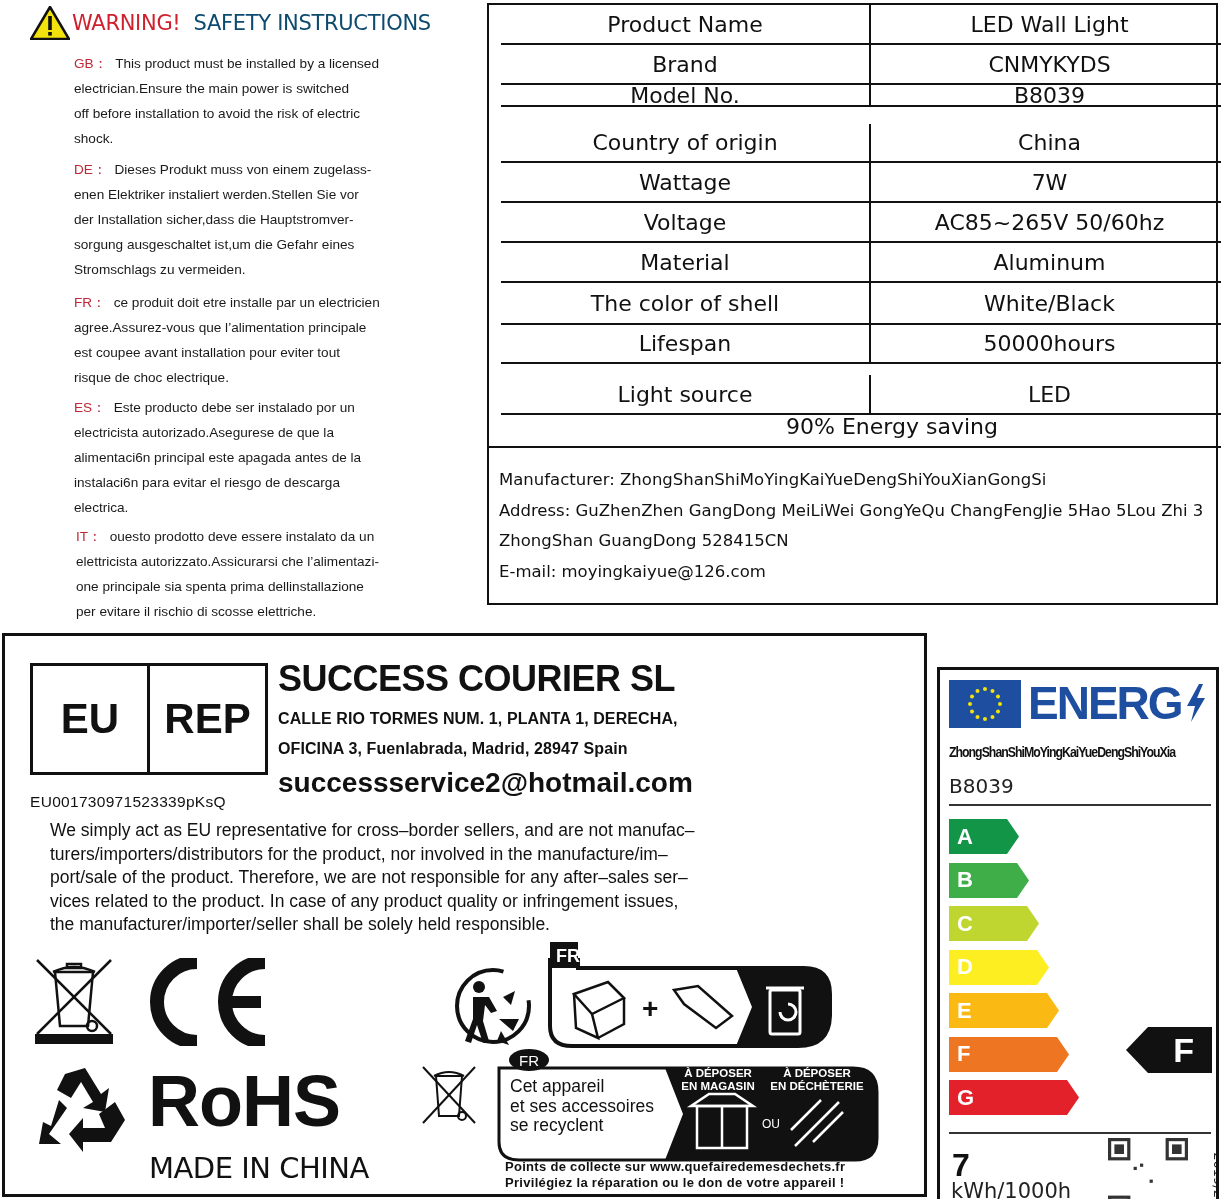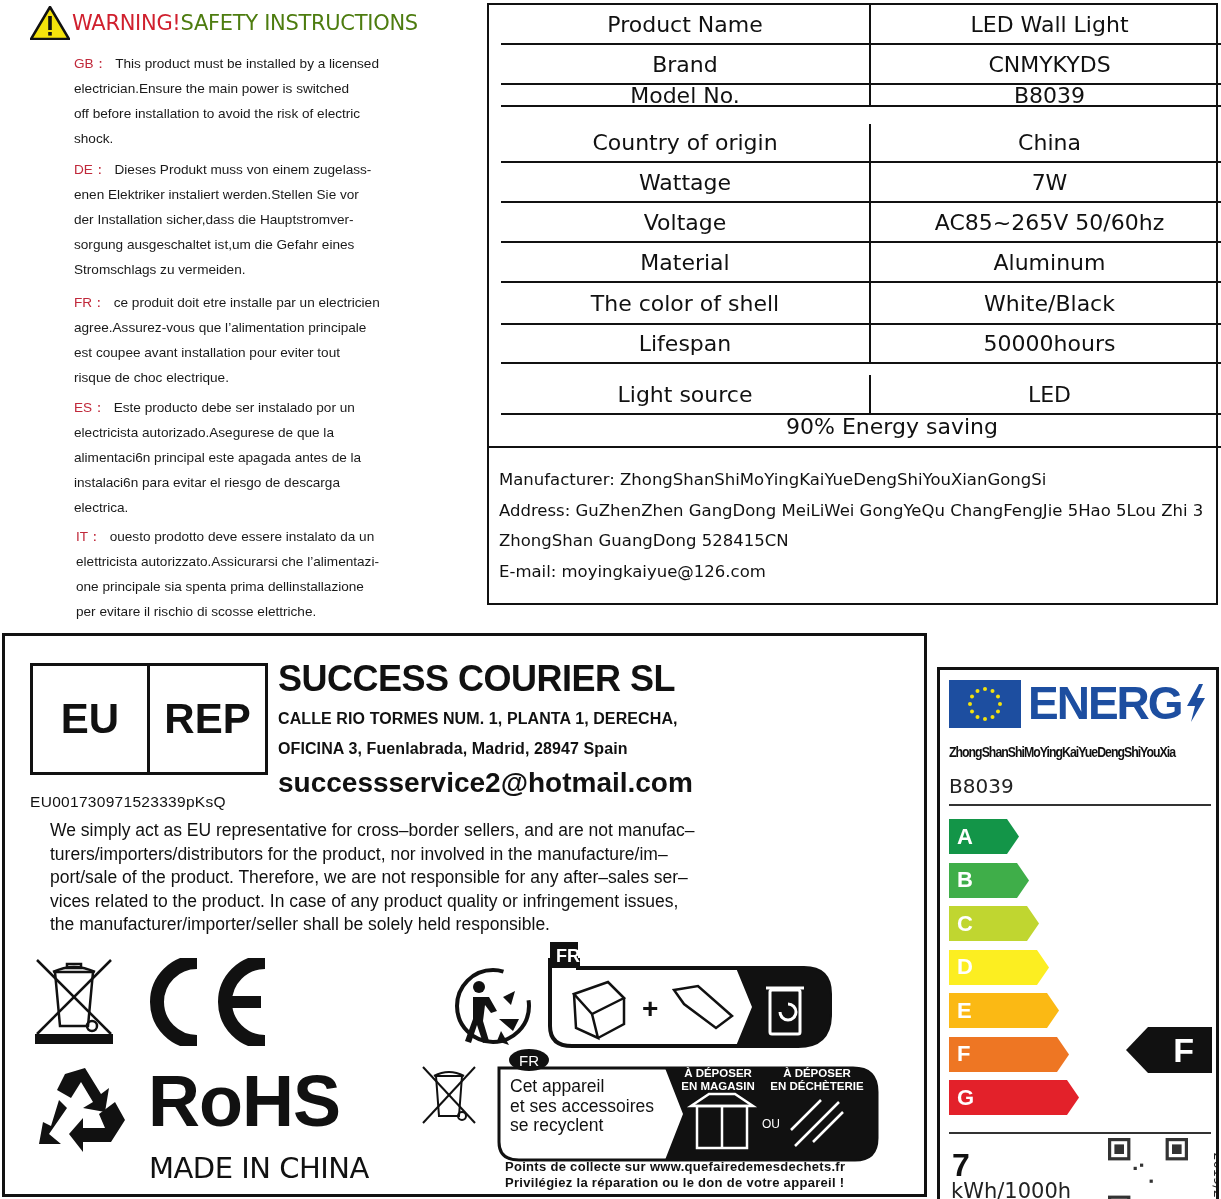--- a/index.html
+++ b/index.html
@@ -4,21 +4,21 @@
 <style>
   * { box-sizing: border-box; margin: 0; padding: 0; }
   html, body { width: 1221px; height: 1199px; background: #fff; overflow: hidden; }
   body { position: relative; font-family: "Liberation Sans", sans-serif; color: #111; }
 
   
   .safety { position: absolute; left: 0; top: 0; width: 470px; height: 630px; }
   .safety-title { position: absolute; left: 30px; top: 6px; display: flex; align-items: center; font-family: "DejaVu Sans", sans-serif; font-size: 21px; letter-spacing: -0.3px; white-space: nowrap; }
   .warn-icon { width: 40px; height: 34px; margin-right: 2px; }
   .warn-word { color: #d0202e; }
-  .safety-title .rest { margin-left: 0; color: #4d7c0f; }
+  .safety-title .rest { margin-left: 13px; color: #0c4a6e; }
   .sec { position: absolute; left: 74px; width: 340px; font-size: 13.6px; line-height: 25px; color: #1a1a1a; }
   .sec .code { color: #c0283a; margin-right: 8px; }
 
   
   .spec { position: absolute; left: 487px; top: 3px; width: 731px; height: 602px; border: 2px solid #111; }
   .spec-row { position: absolute; left: 12px; width: 727px; display: flex; border-bottom: 2px solid #111; }
   .spec-row .k, .spec-row .v { display: flex; align-items: center; justify-content: center; font-family: "DejaVu Sans", sans-serif; font-size: 22px; color: #111; }
   .spec-row .k { width: 370px; border-right: 2px solid #111; }
   .spec-row .v { flex: 1; }
   .energy-saving { position: absolute; left: 0; width: 806px; display: flex; align-items: center; justify-content: center; font-family: "DejaVu Sans", sans-serif; font-size: 22px; border-bottom: 2px solid #111; }

